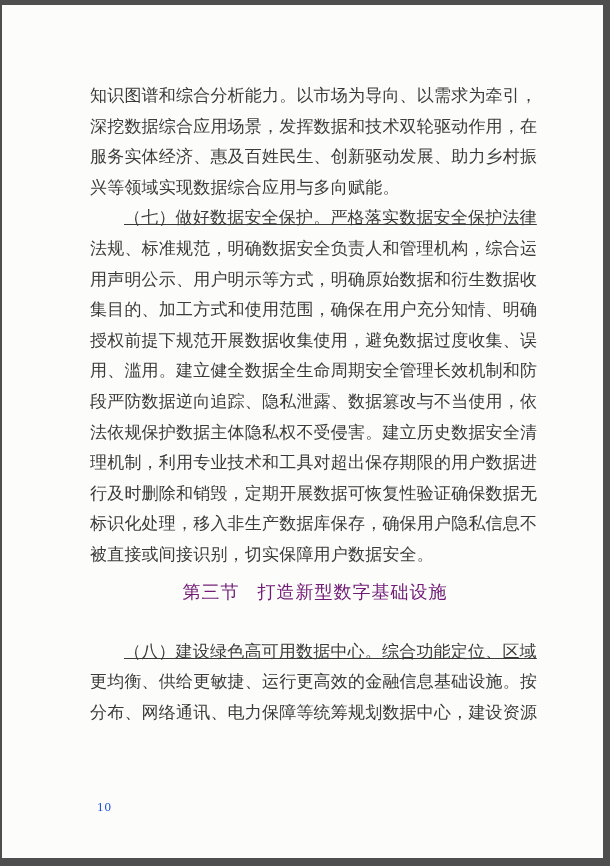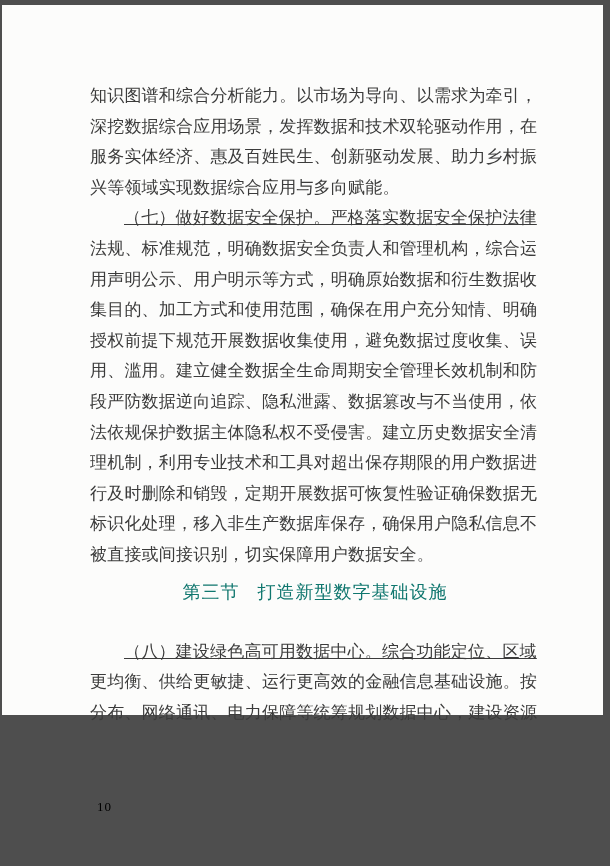--- a/index.html
+++ b/index.html
@@ -10,21 +10,21 @@
   }
   .scan-frame {
     position: relative;
     width: 610px; height: 866px;
     background: #4e4e4e; 
     overflow: hidden;
   }
   .page {
     position: absolute;
     left: 2px; top: 5px;
-    width: 601px; height: 710px;
+    width: 601px; height: 853px;
     background: #fcfcfb;
   }
   .text-block {
     position: absolute;
     left: 88px; top: 76px;
     width: 450px;
     color: #3b3b3b;
   }
   .line {
     margin: 0;
@@ -34,30 +34,30 @@
     letter-spacing: 0.2px;
     white-space: nowrap;
   }
   .line.indent { padding-left: 34px; text-decoration: underline; }
   .section-heading {
     margin: 4px 0 28px 0;
     height: 34px;
     line-height: 34px;
     font-size: 18px;
     text-align: center;
-    color: #0f766e;
+    color: #701a75;
     font-weight: normal;
     letter-spacing: 1px;
   }
   .section-heading .gap { display: inline-block; width: 18px; }
   .page-number {
     position: absolute;
     left: 95px; top: 794px;
     font-size: 13px;
-    color: #000000;
+    color: #1d4ed8;
     letter-spacing: 1px;
   }
 </style>
 </head>
 <body>
 
 <div class="scan-frame">
   <div class="page">
 
     <div class="text-block">

